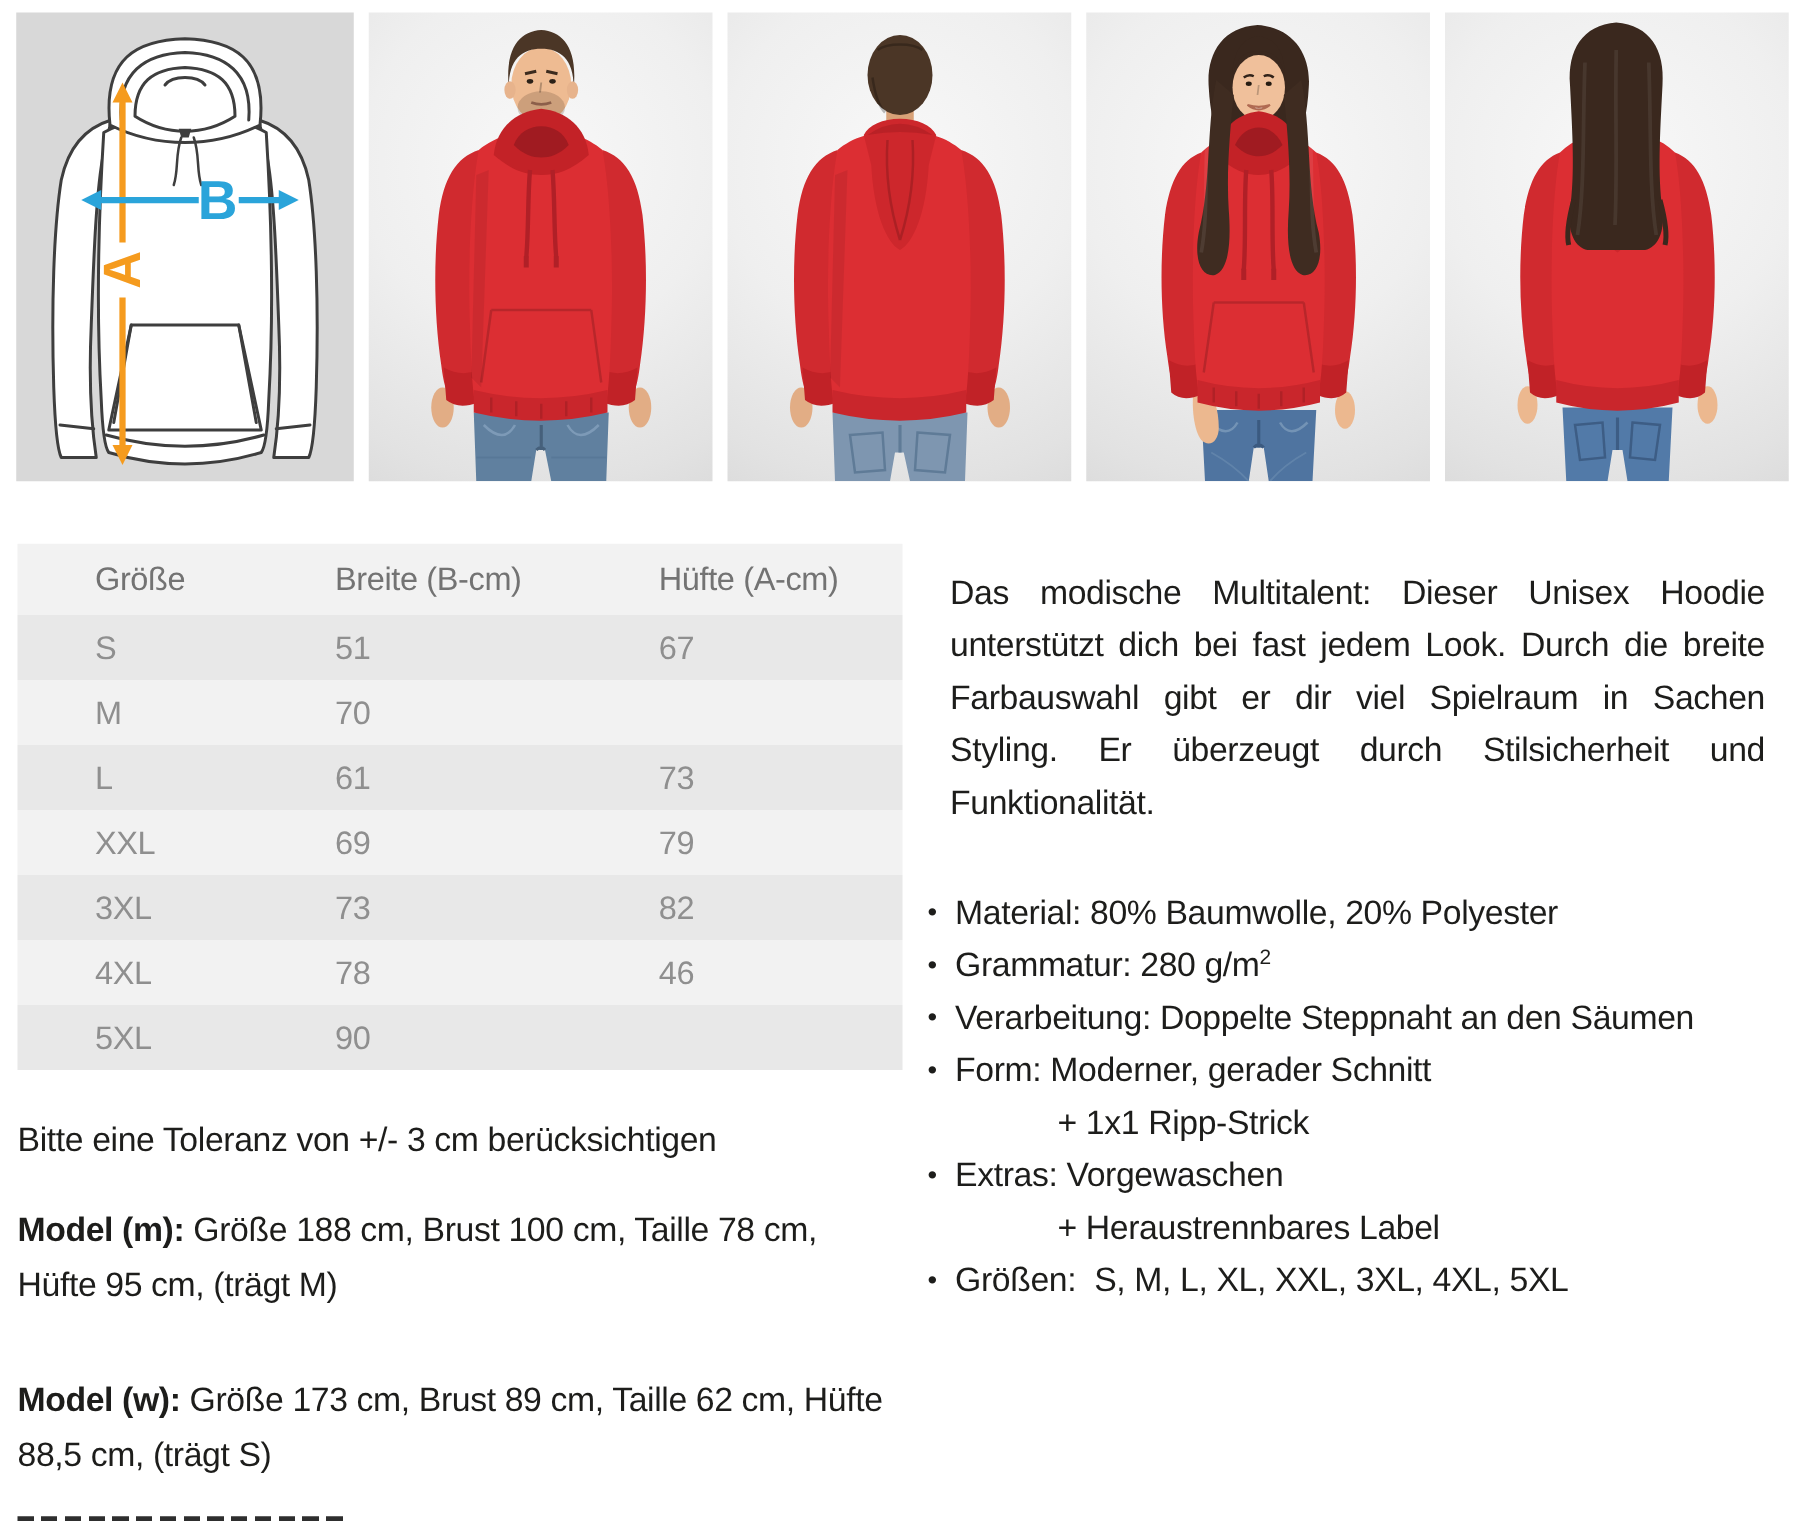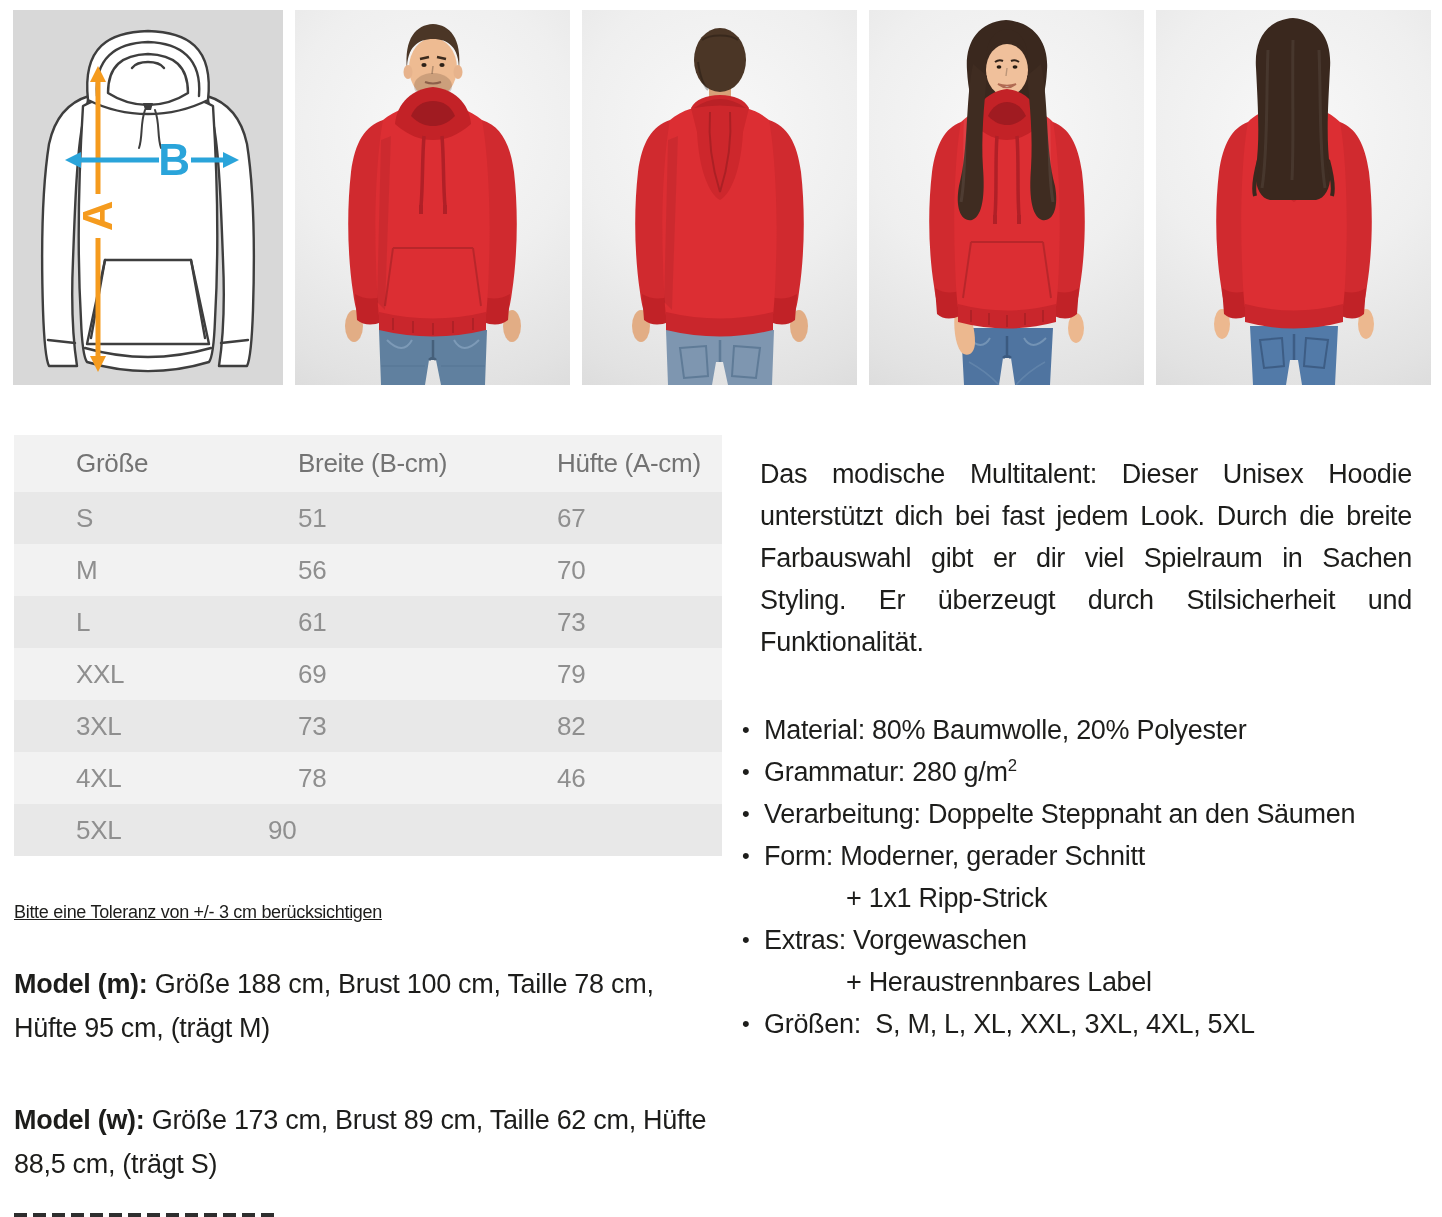--- a/index.html
+++ b/index.html
@@ -17,23 +17,23 @@
 
   .content{display:flex;margin-top:50px;padding-left:14px;}
   .col-left{width:708px;flex:0 0 auto;}
   .col-right{width:688px;margin-left:20px;flex:0 0 auto;}
 
   
   .size-table{width:708px;font-size:26px;color:#8f8f8f;}
   .trow{display:flex;align-items:center;height:52px;background:#f2f2f2;padding-left:62px;box-sizing:border-box;}
   .trow.thead{height:57px;color:#737373;}
   .size-table .trow:nth-child(even){background:#e8e8e8;}
-  .tc1{width:192px;}.tc2{width:259px;margin-left:30px;}.tc3{flex:1;}
-
-  .tolerance{margin:36px 0 16px 0;font-size:18px;line-height:40px;text-decoration:underline;}
+  .tc1{width:192px;}.tc2{width:259px;}.tc3{flex:1;}
+
+  .tolerance{margin:36px 0 16px 0;font-size:27px;line-height:40px;}
   .model-note{margin:30px 0 0 0;font-size:27px;line-height:44px;max-width:700px;}
   .model-note .lbl{font-weight:700;}
   .model-note.mw{margin-top:48px;}
 
   
   .intro{margin:18px;font-size:27px;line-height:42px;text-align:justify;}
   .features{list-style:none;margin:46px 0 0 0;padding:0;font-size:27px;line-height:42px;}
   .features li{display:flex;flex-wrap:wrap;align-items:flex-start;}
   .features .dot{width:22px;flex:0 0 auto;font-size:22px;line-height:42px;color:#1d1d1b;}
   .features .b-body{flex:1;}
@@ -254,21 +254,20 @@
         <span class="tc2">Breite (B-cm)</span>
         <span class="tc3">Hüfte (A-cm)</span>
       </div>
       <div class="trow">
         <span class="tc1">S</span>
         <span class="tc2">51</span>
         <span class="tc3">67</span>
       </div>
       <div class="trow">
         <span class="tc1">M</span>
-        <span class="tc2">56</span>
         <span class="tc3">70</span>
       </div>
       <div class="trow">
         <span class="tc1">L</span>
         <span class="tc2">61</span>
         <span class="tc3">73</span>
       </div>
       <div class="trow">
         <span class="tc1">XXL</span>
         <span class="tc2">69</span>

